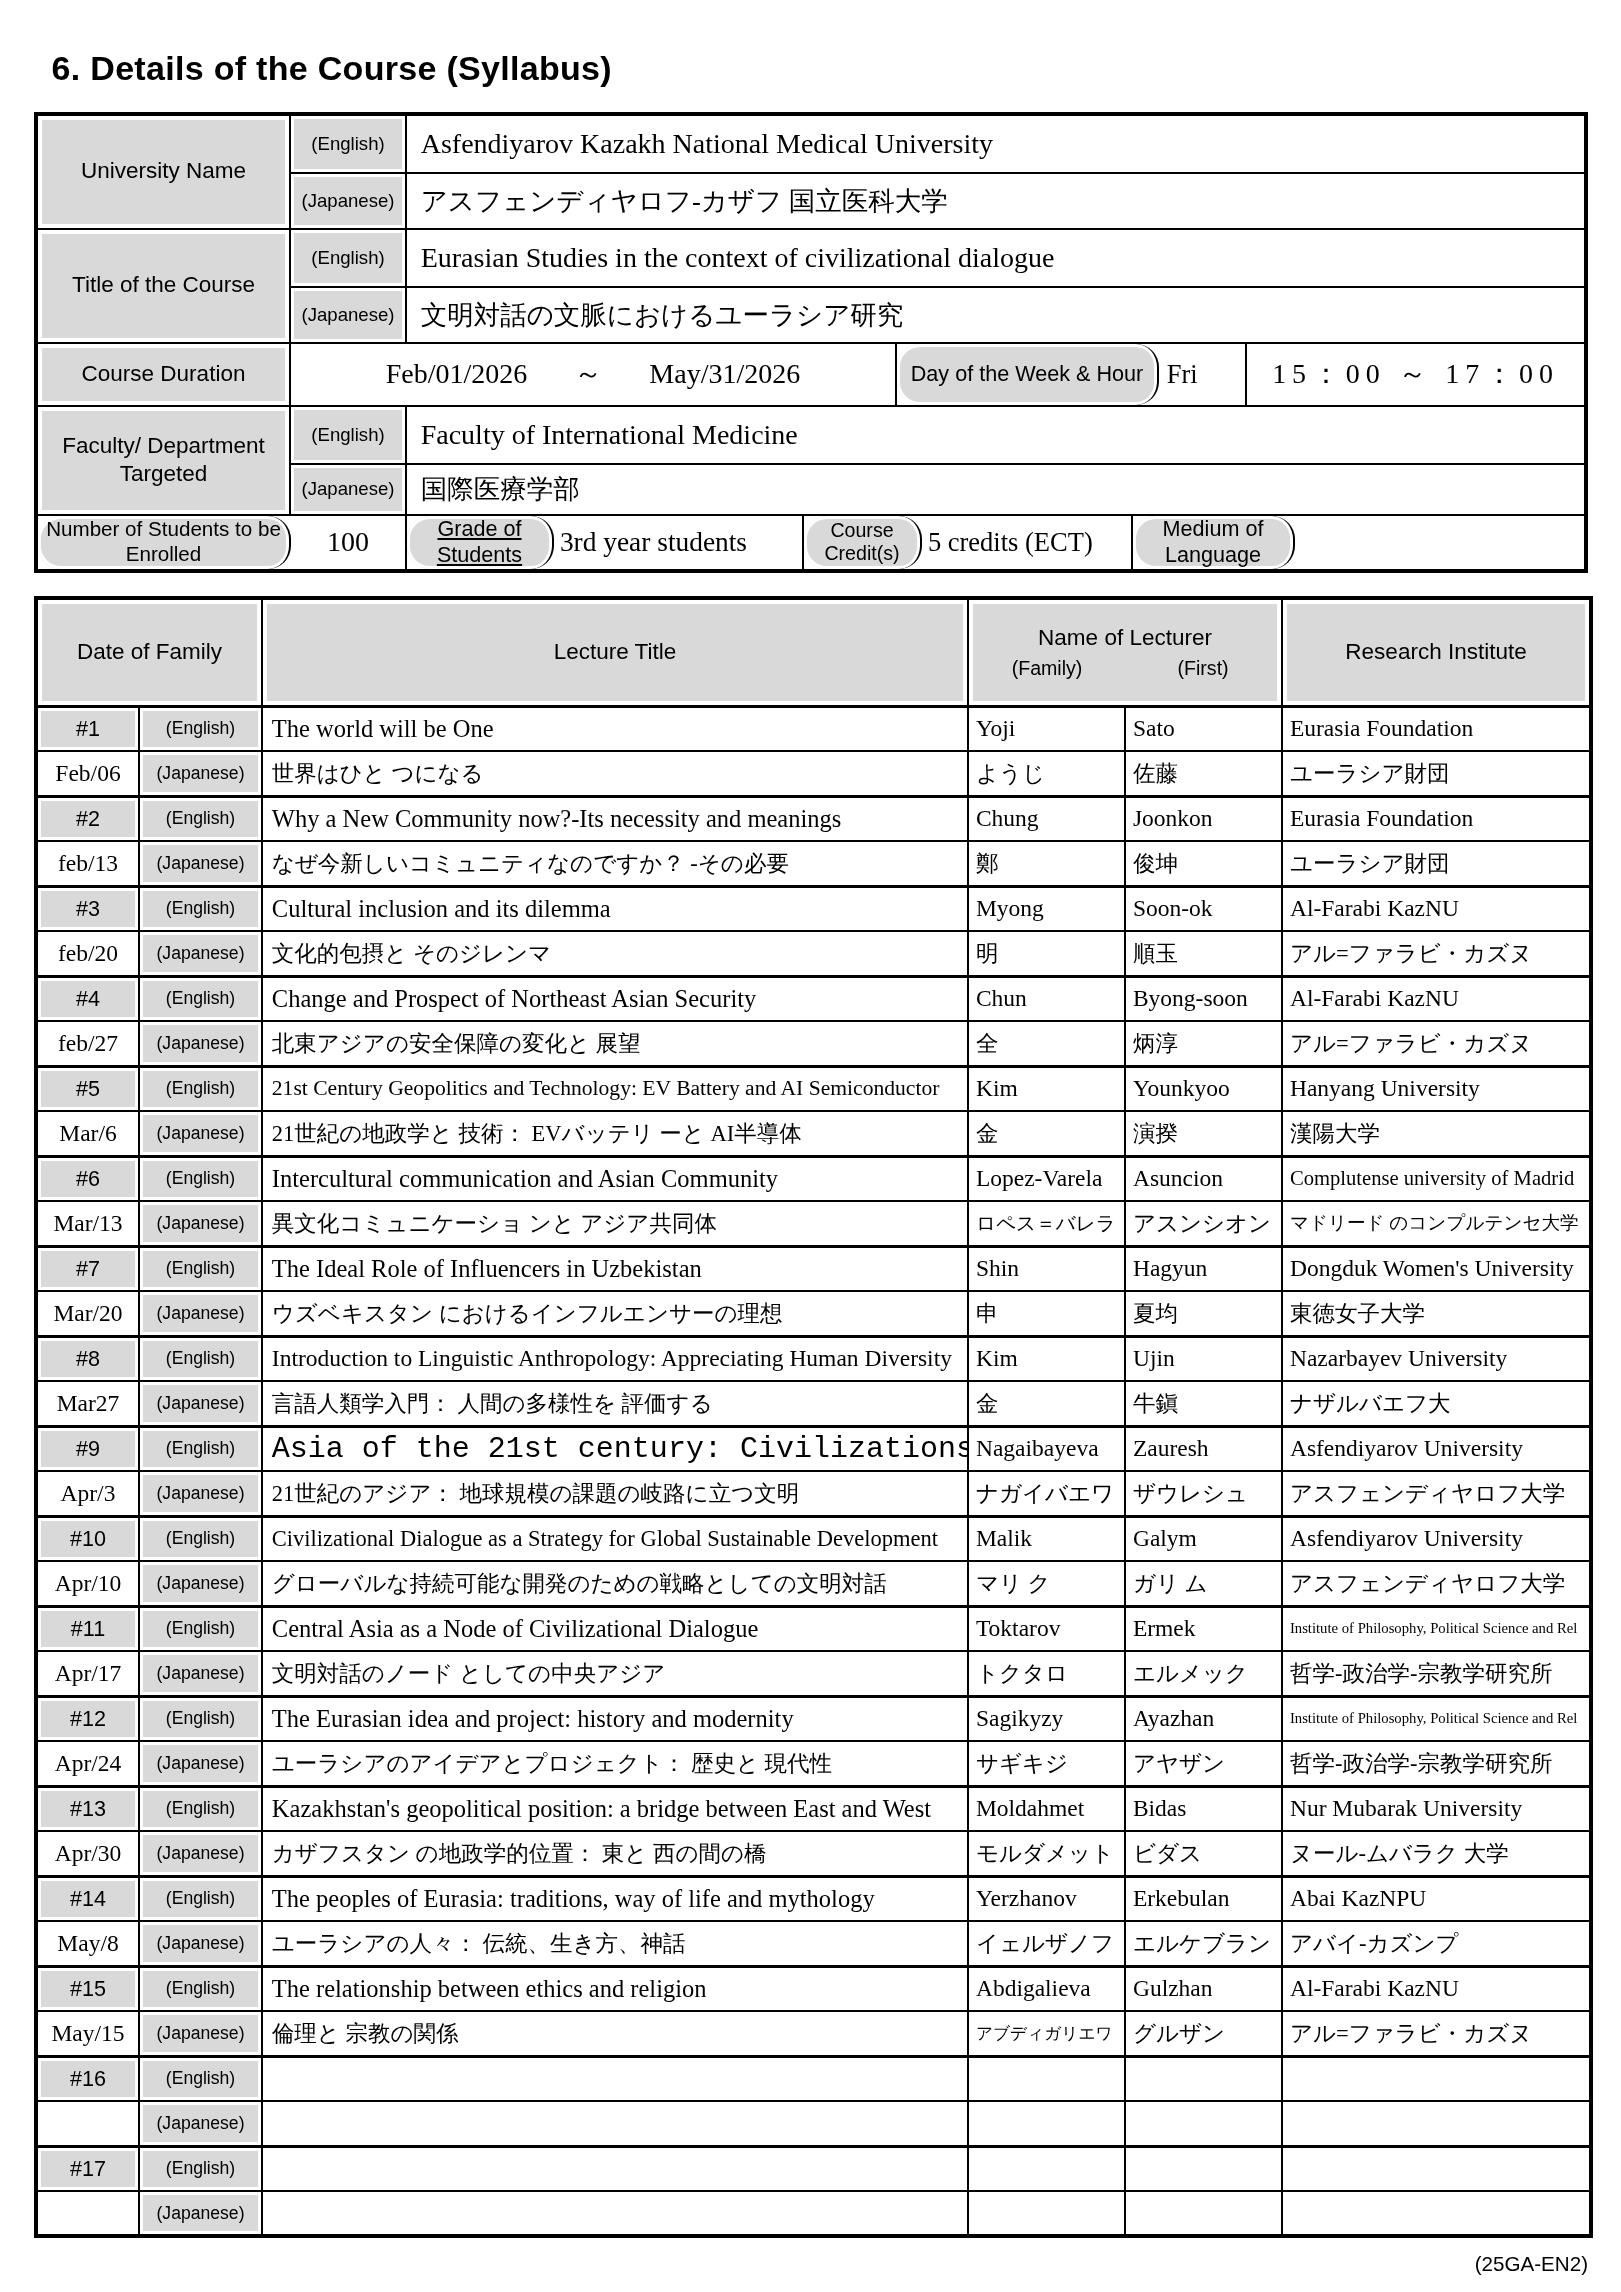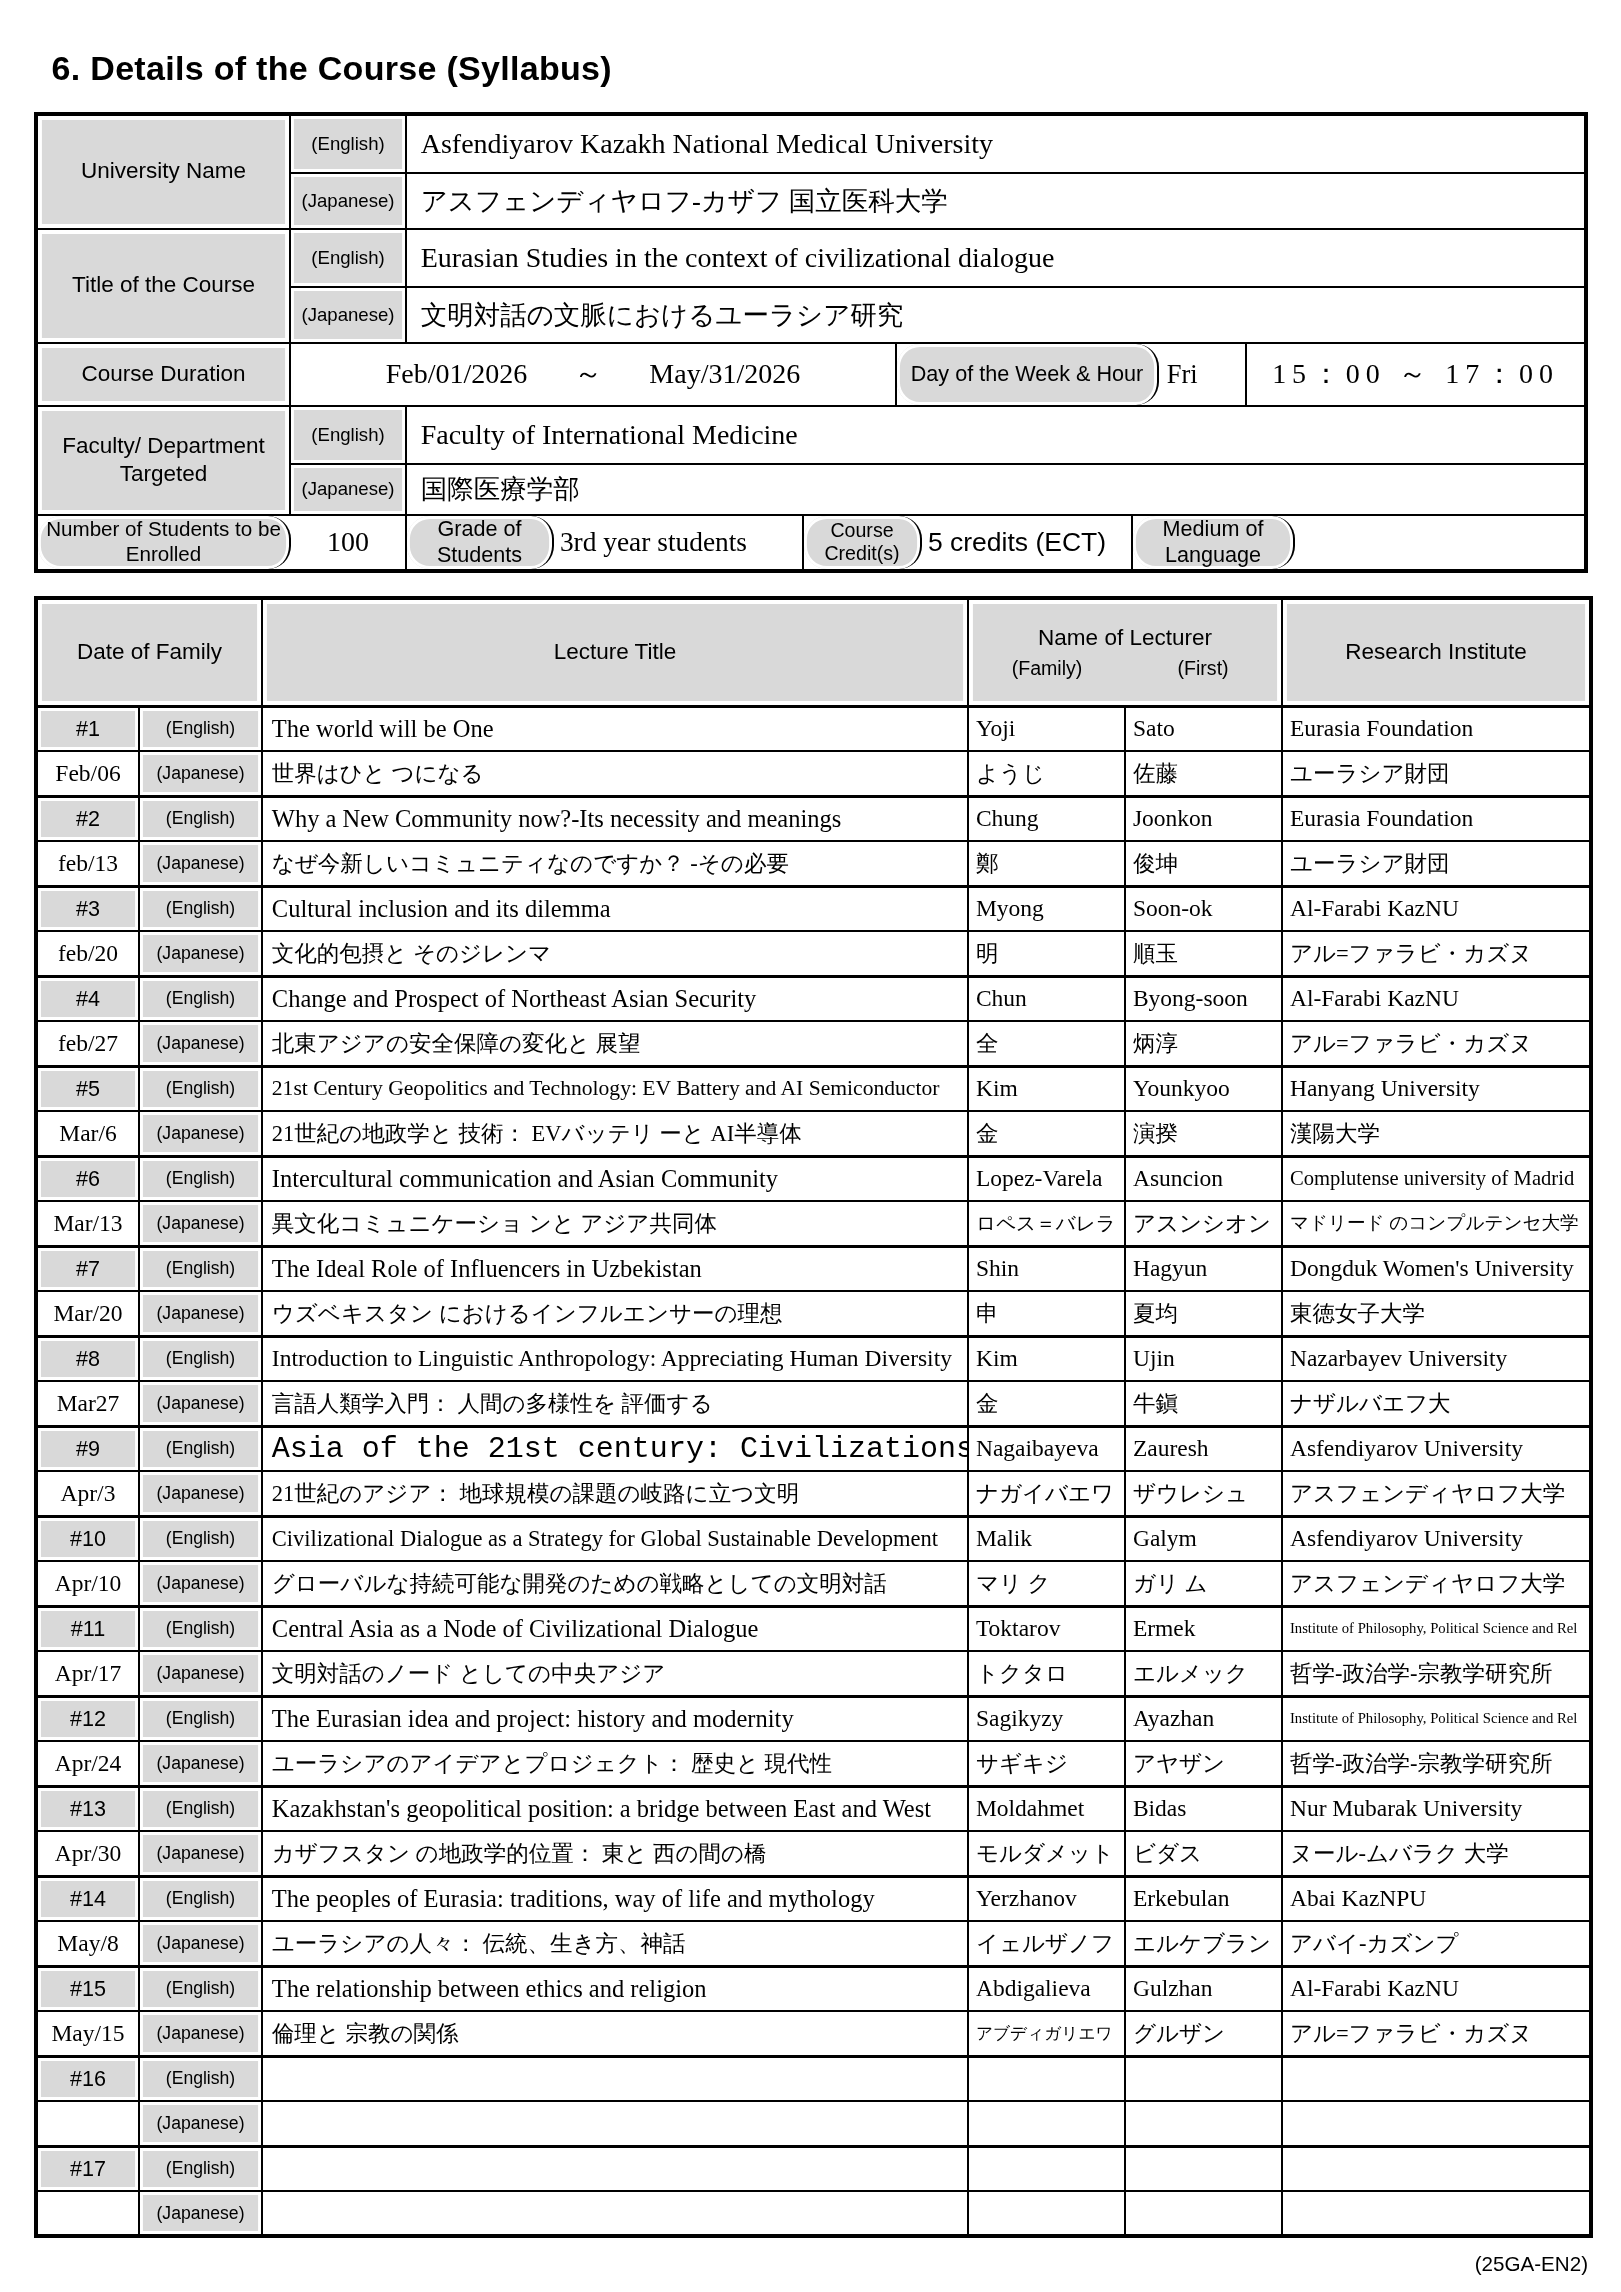--- a/index.html
+++ b/index.html
@@ -34,24 +34,24 @@
   .bdr3 { border-right:2.9px solid #000; }
   .dur-val { width:606px; flex:0 0 606px; font-family:"Liberation Serif","DejaVu Serif",serif; font-size:28px;
              display:flex; justify-content:center; align-items:center; gap:47px; }
   .dayhour { width:262px; flex:0 0 262px; }
   .fri { width:88px; flex:0 0 88px; font-family:"Liberation Serif","DejaVu Serif",serif; font-size:26.5px; padding-left:7.8px; }
   .hours { flex:1; font-family:"Liberation Serif","DejaVu Serif",serif; font-size:28px; justify-content:center;
            letter-spacing:5.9px; }
 
   .enr-label { width:253px; flex:0 0 253px; font-size:20.6px; }
   .enr-num  { width:116px; flex:0 0 116px; font-family:"Liberation Serif","DejaVu Serif",serif; font-size:28px; justify-content:center; }
-  .enr-grade-l { width:147px; flex:0 0 147px; }
+  .enr-grade-l { width:147px; flex:0 0 147px;text-decoration:underline; }
   .enr-grade-v { width:250px; flex:0 0 250px; font-family:"Liberation Serif","DejaVu Serif",serif; font-size:27.4px; padding-left:5.9px; }
   .enr-cred-l { width:118px; flex:0 0 118px; font-size:19.6px; }
-  .enr-cred-v { width:211px; flex:0 0 211px; font-family:Liberation Sans, sans-serif; font-size:26.5px; padding-left:5.9px; }
+  .enr-cred-v { width:211px; flex:0 0 211px; font-family:Liberation Serif, serif; font-size:26.5px; padding-left:5.9px; }
   .enr-med-l { width:162px; flex:0 0 162px; }
   .enr-med-v { flex:1; font-family:"Liberation Serif","DejaVu Serif",serif; font-size:25.5px; padding-left:5.9px; white-space:nowrap; overflow:hidden; }
 
   
   table.sched { border-collapse:collapse; table-layout:fixed; width:1554px; margin-top:23.5px;
                 border:4.9px solid #000; }
   .sched th, .sched td { border:2px solid #000; padding:0; overflow:hidden; vertical-align:middle; }
   .sched thead th { border-bottom:3.9px solid #000; height:108px; background:#d9d9d9;
                     box-shadow:inset 0 0 0 3.9px #fff; font-weight:normal; font-size:22.5px; }
   .lect-top { font-size:22.5px; margin-bottom:5.9px; text-align:center; }

